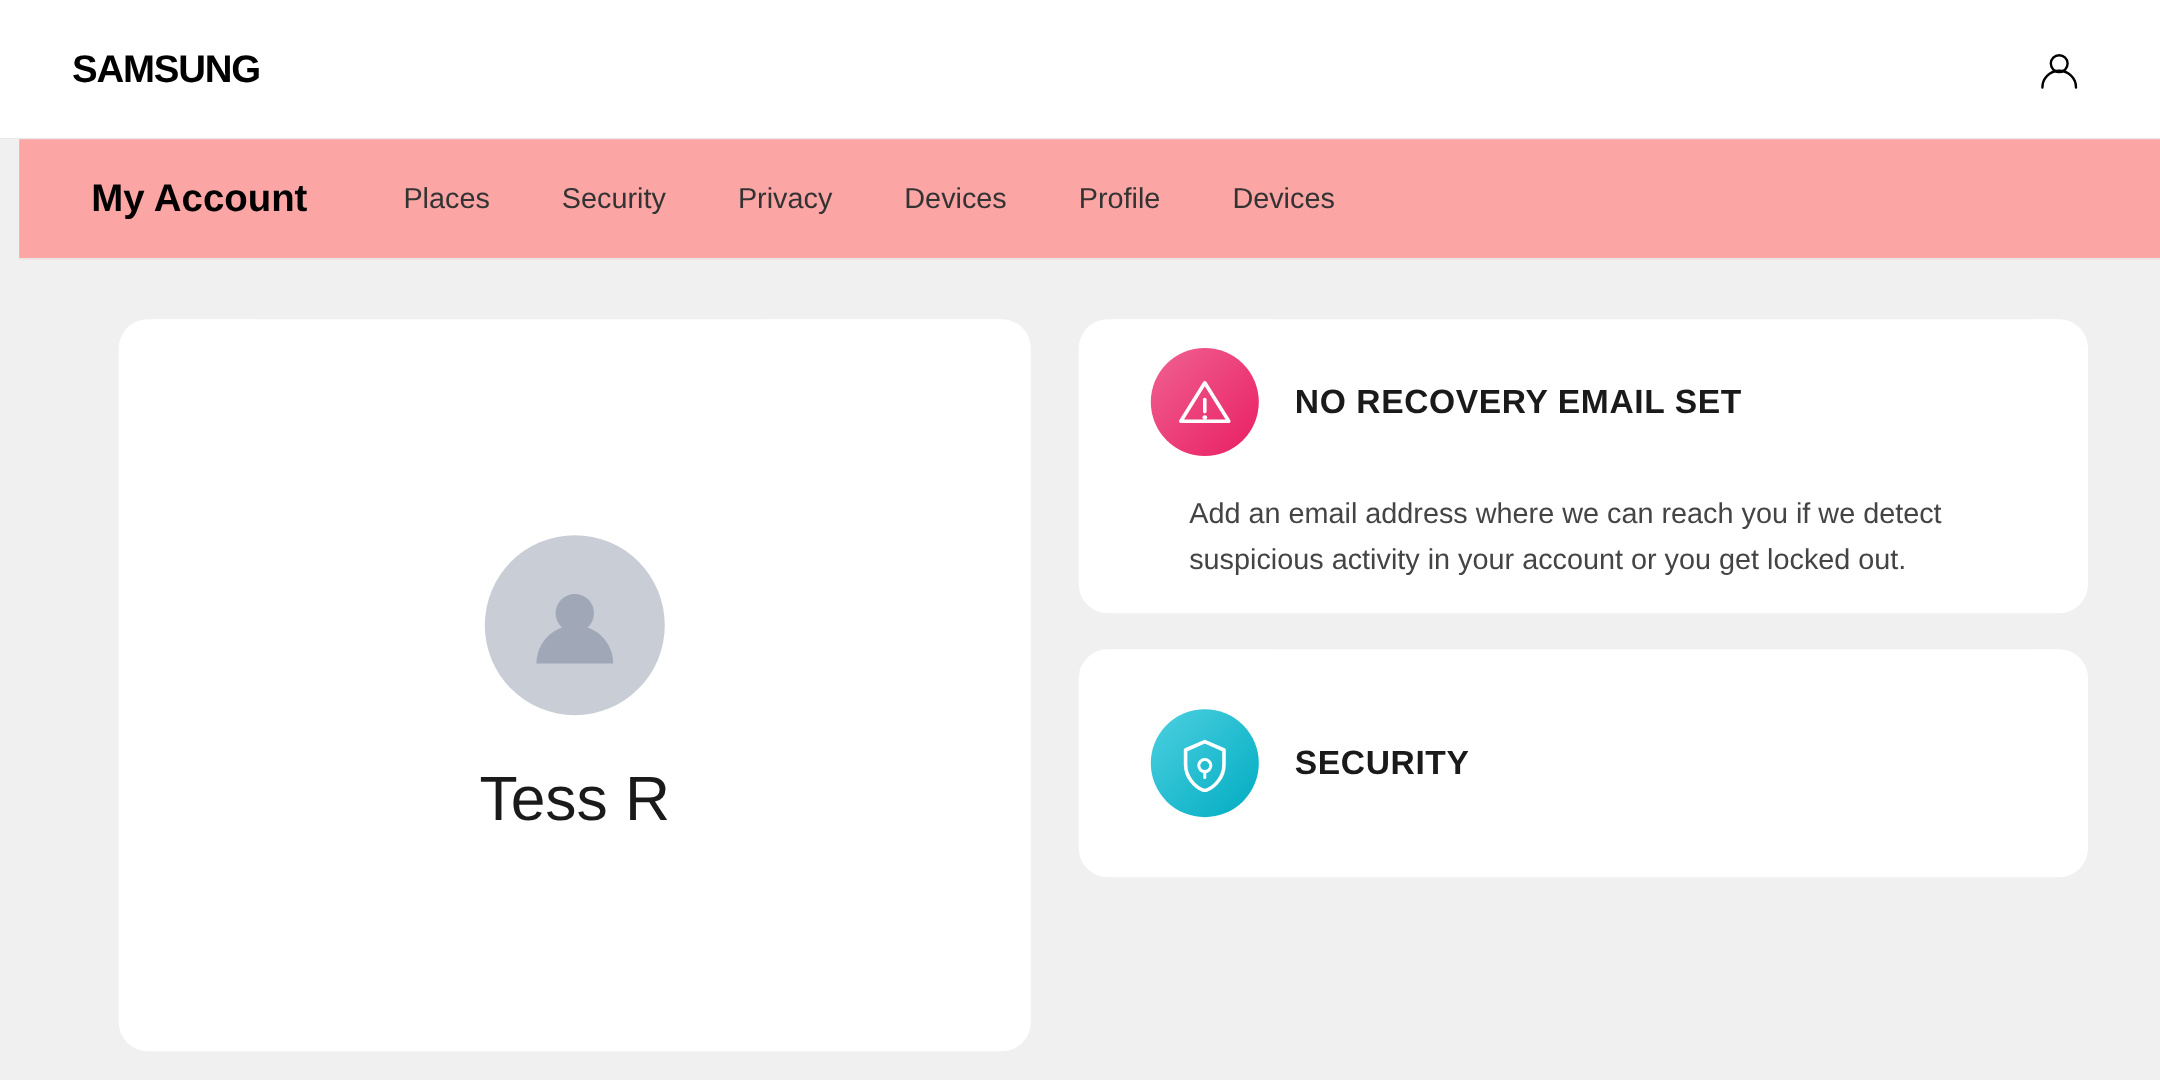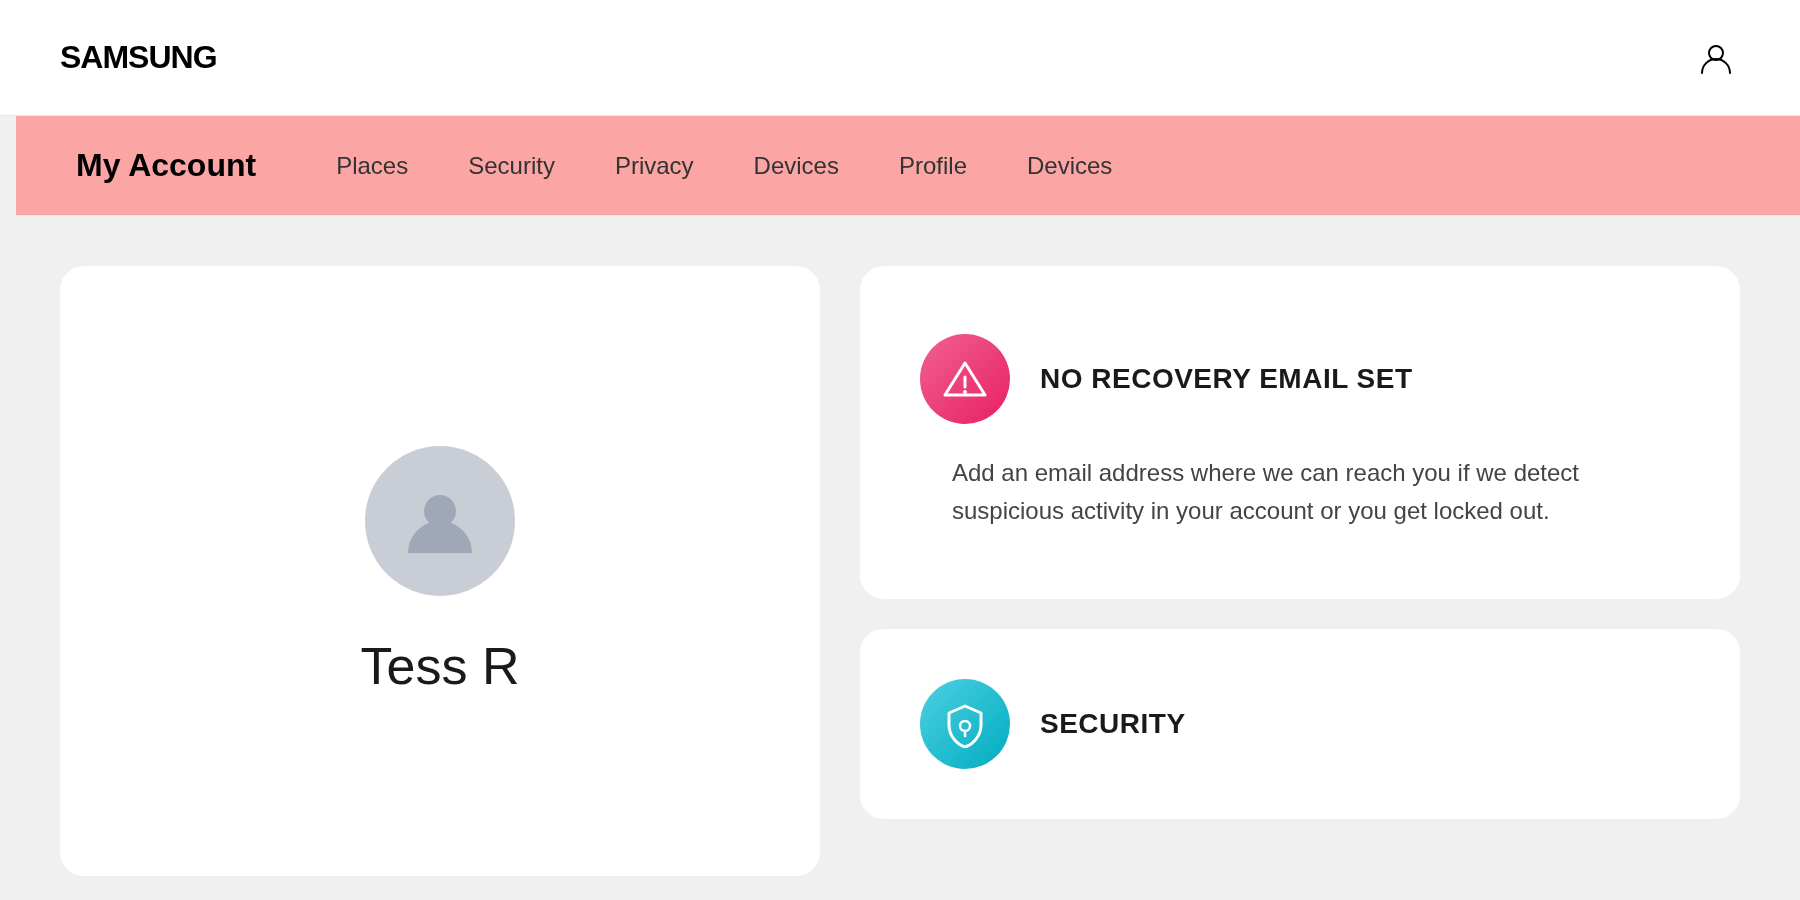--- a/index.html
+++ b/index.html
@@ -96,20 +96,21 @@
     .profile-card {
       background: #ffffff;
       border-radius: 24px;
       flex: 0 0 760px;
       min-height: 600px;
       display: flex;
       flex-direction: column;
       align-items: center;
       justify-content: center;
       padding: 80px;
+      margin-left: 39px;
     }
 
     .avatar-circle {
       width: 150px;
       height: 150px;
       border-radius: 50%;
       background: #c8cdd6;
       display: flex;
       align-items: center;
       justify-content: center;
@@ -132,21 +133,21 @@
       flex: 1;
       display: flex;
       flex-direction: column;
       gap: 30px;
     }
 
     
     .alert-card {
       background: #ffffff;
       border-radius: 24px;
-      padding: 68px 60px;
+      padding: 24px 60px;
       display: flex;
       flex-direction: column;
       gap: 30px;
     }
 
     .alert-header {
       display: flex;
       align-items: center;
       gap: 30px;
     }

